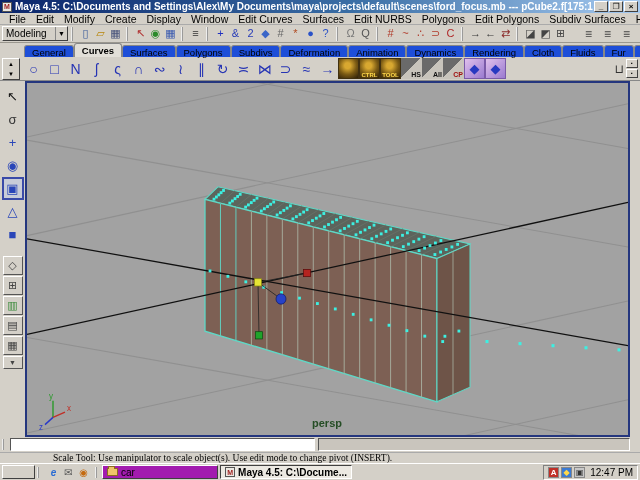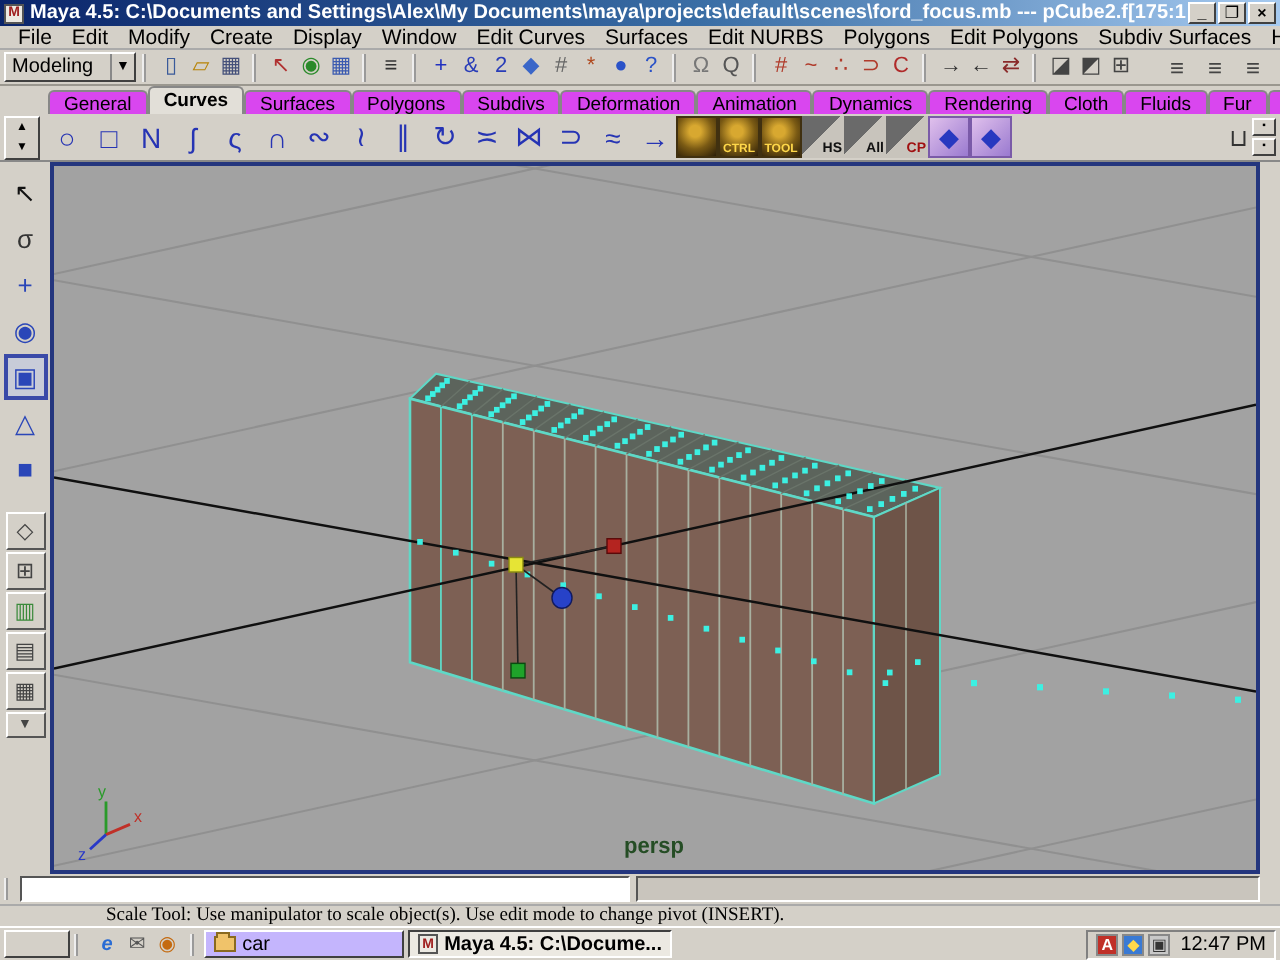--- a/index.html
+++ b/index.html
@@ -21,21 +21,21 @@
   .statusline { height:18px; display:flex; align-items:center; padding:0 2px; border-bottom:1px solid #9a978f; flex:0 0 auto; }
   .menusel { width:66px; height:15px; background:#d4d0c8; border:1px solid; border-color:#fff #404040 #404040 #fff; display:flex; align-items:center; font-size:10px; padding-left:3px; }
   .menusel .arr { margin-left:auto; width:12px; height:13px; border-left:1px solid #888; font-size:7px; text-align:center; line-height:13px; }
   .sep { width:4px; height:14px; margin:0 3px; border-left:2px ridge #eee; }
   .tbi { width:15px; height:15px; display:flex; align-items:center; justify-content:center; font-size:11px; line-height:1; }
   .rightbars { margin-left:auto; display:flex; gap:4px; padding-right:4px; }
   .rightbars .tbi { font-size:12px; color:#444; }
 
   
   .shelftabs { height:14px; display:flex; align-items:flex-end; padding-left:24px; flex:0 0 auto; }
-  .tab { font-size:9.5px; padding:1px 7px 0 7px; border:1px solid #878787; border-bottom:none; border-radius:3px 3px 0 0; background:#d946ef; height:12px; white-space:nowrap; }
+  .tab { font-size:9.5px; padding:1px 7px 0 7px; border:1px solid #878787; border-bottom:none; border-radius:3px 3px 0 0; background:#1d4ed8; height:12px; white-space:nowrap; }
   .tab.active { background:#e2dfd8; height:14px; font-weight:bold; }
 
   
   .shelf { height:24px; display:flex; align-items:center; border-bottom:1px solid #888; flex:0 0 auto; padding-left:2px; }
   .shelf-arrows { width:18px; height:22px; display:flex; flex-direction:column; border:1px solid; border-color:#fff #404040 #404040 #fff; margin-right:3px; }
   .shelf-arrows div { flex:1; font-size:6px; text-align:center; line-height:10px; }
   .shelficon { width:21px; height:21px; display:flex; align-items:center; justify-content:center; font-size:14px; color:#2634b4; position:relative; flex:0 0 auto; }
   .shelficon.gold { background:radial-gradient(circle at 45% 35%, #d8a830 18%, #7a5a14 55%, #2c1e08 100%); border:1px solid #403010; color:#ffd84a; font-size:6px; align-items:flex-end; justify-content:center; font-weight:bold; }
   .shelficon.tri  { background:linear-gradient(135deg,#6a6a6a 46%, #c8c4bc 46%); color:#111; font-size:7px; font-weight:bold; align-items:flex-end; justify-content:flex-end; padding:1px; }
   .shelficon.tri.red { color:#a01010; }
@@ -69,21 +69,21 @@
   .helpline .txt { font-size:9.5px; padding-left:53px; white-space:nowrap;font-family:Liberation Serif, serif; }
 
   
   .taskbar { height:17px; background:#d4d0c8; border-top:1px solid #fff; display:flex; align-items:center; padding:1px 2px; gap:2px; flex:0 0 auto; }
   .startbtn { height:14px; display:flex; align-items:center; gap:18px; background:#d4d0c8; border:1px solid; border-color:#fff #404040 #404040 #fff; padding:0 4px 0 2px; font-weight:bold; font-size:11px;flex-direction:column; }
   .winflag { width:9px; height:8px; display:grid; grid-template-columns:1fr 1fr; grid-template-rows:1fr 1fr; transform:skewY(-4deg); }
   .winflag i:nth-child(1){background:#e8402a;} .winflag i:nth-child(2){background:#7eba27;}
   .winflag i:nth-child(3){background:#2a6cd4;} .winflag i:nth-child(4){background:#ffc31f;}
   .ql { display:flex; align-items:center; gap:2px; padding:0 3px; }
   .qlicon { width:13px; height:13px; display:flex; align-items:center; justify-content:center; font-size:10px; }
-  .taskbtn { height:14px; display:flex; align-items:center; gap:3px; background:#c4b5fd; border:1px solid; border-color:#fff #404040 #404040 #fff; padding:0 4px; font-size:10px; width:100px; white-space:nowrap; overflow:hidden; }
+  .taskbtn { height:14px; display:flex; align-items:center; gap:3px; background:#a21caf; border:1px solid; border-color:#fff #404040 #404040 #fff; padding:0 4px; font-size:10px; width:116px; white-space:nowrap; overflow:hidden; }
   .taskbtn.active { border-color:#404040 #fff #fff #404040; background:#ece9e2; font-weight:bold; width:132px; }
   .mini-folder { width:11px; height:8px; background:#f0c36a; border:1px solid #8a6a20; position:relative; flex:0 0 auto; }
   .mini-folder::before { content:""; position:absolute; top:-3px; left:0; width:5px; height:2px; background:#f0c36a; border:1px solid #8a6a20; border-bottom:none; }
   .tray { margin-left:auto; height:15px; display:flex; align-items:center; gap:3px; border:1px solid; border-color:#808080 #fff #fff #808080; padding:0 4px; }
   .trayicon { width:11px; height:11px; display:flex; align-items:center; justify-content:center; font-size:8px; font-weight:bold; }
   .tray .clock { font-size:10px; padding-left:2px; }
 </style>
 </head>
 <body>
 

